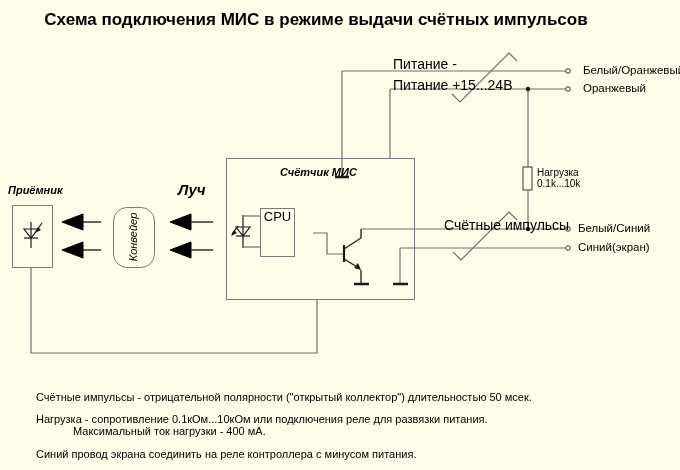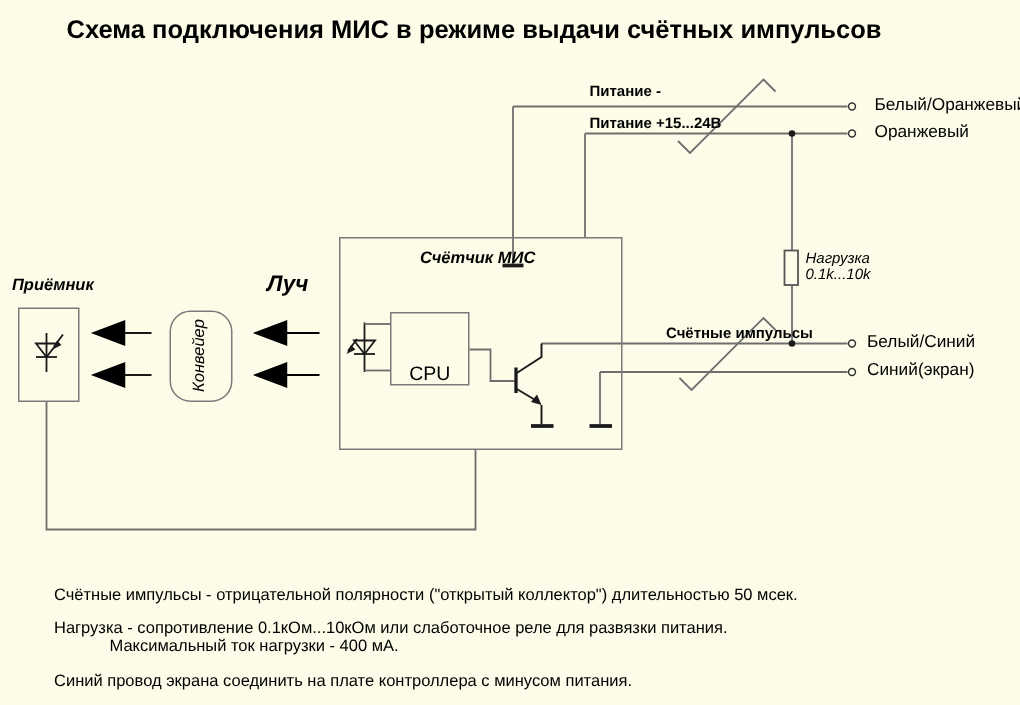--- a/index.html
+++ b/index.html
@@ -7,31 +7,31 @@
     width:680px;height:470px;position:relative;overflow:hidden;
     background:#FCFCE9;
     font-family:"Liberation Sans", sans-serif;
     color:#000;
   }
   .abs{position:absolute;white-space:nowrap;}
   #title{
     left:0;top:10px;width:632px;text-align:center;
     font-size:17px;font-weight:bold;
   }
-  .wire-label{font-size:10px;font-weight:bold;}
+  .wire-label{font-size:14px;font-weight:normal;}
   .terminal-label{font-size:11.5px;}
   .box-label{font-size:11px;font-weight:bold;font-style:italic;}
   #beam-label{font-size:15px;font-weight:bold;font-style:italic;}
-  .load-label{font-size:10px;font-style:italic;line-height:11px;white-space:nowrap;}
+  .load-label{font-size:10px;line-height:11px;white-space:nowrap;}
   .note{font-size:11px;}
   .schem-box{position:absolute;border:1px solid #7a7a7a;background:transparent;box-sizing:border-box;}
   #receiver-box{left:12px;top:205px;width:41px;height:63px;}
   #conveyor-box{left:113px;top:207px;width:42px;height:61px;border-radius:14px;}
   #counter-box{left:226px;top:158px;width:189px;height:142px;}
-  #cpu-box{left:260px;top:208px;width:53px;height:49px;display:flex;align-items:flex-end;justify-content:center;font-size:13px;}
+  #cpu-box{left:260px;top:208px;width:35px;height:49px;display:flex;align-items:flex-start;justify-content:center;font-size:13px;}
   #conveyor-text{
     left:104px;top:230px;width:60px;height:14px;text-align:center;
     font-size:11px;font-style:italic;transform:rotate(-90deg);
   }
   svg{position:absolute;left:0;top:0;}
 </style>
 </head>
 <body>
 
 <svg width="680" height="470" viewBox="0 0 680 470">
@@ -148,15 +148,15 @@
   <span>Нагрузка</span><br>
   <span>0.1k...10k</span>
 </div>
 
 <div class="abs terminal-label" style="left:583px;top:64px;">Белый/Оранжевый</div>
 <div class="abs terminal-label" style="left:583px;top:82px;">Оранжевый</div>
 <div class="abs terminal-label" style="left:578px;top:222px;">Белый/Синий</div>
 <div class="abs terminal-label" style="left:578px;top:241px;">Синий(экран)</div>
 
 <div class="abs note" style="left:36px;top:391px;">Счётные импульсы - отрицательной полярности ("открытый коллектор") длительностью 50 мсек.</div>
-<div class="abs note" style="left:36px;top:413px;">Нагрузка - сопротивление 0.1кОм...10кОм или слаботочное реле для развязки питания.</div>
+<div class="abs note" style="left:36px;top:413px;">Нагрузка - сопротивление 0.1кОм...10кОм или подключения реле для развязки питания.</div>
 <div class="abs note" style="left:36px;top:425px;margin-left:37px;">Максимальный ток нагрузки - 400 мА.</div>
-<div class="abs note" style="left:36px;top:448px;">Синий провод экрана соединить на плате контроллера с минусом питания.</div>
+<div class="abs note" style="left:36px;top:448px;">Синий провод экрана соединить на реле контроллера с минусом питания.</div>
 
 </body></html>

